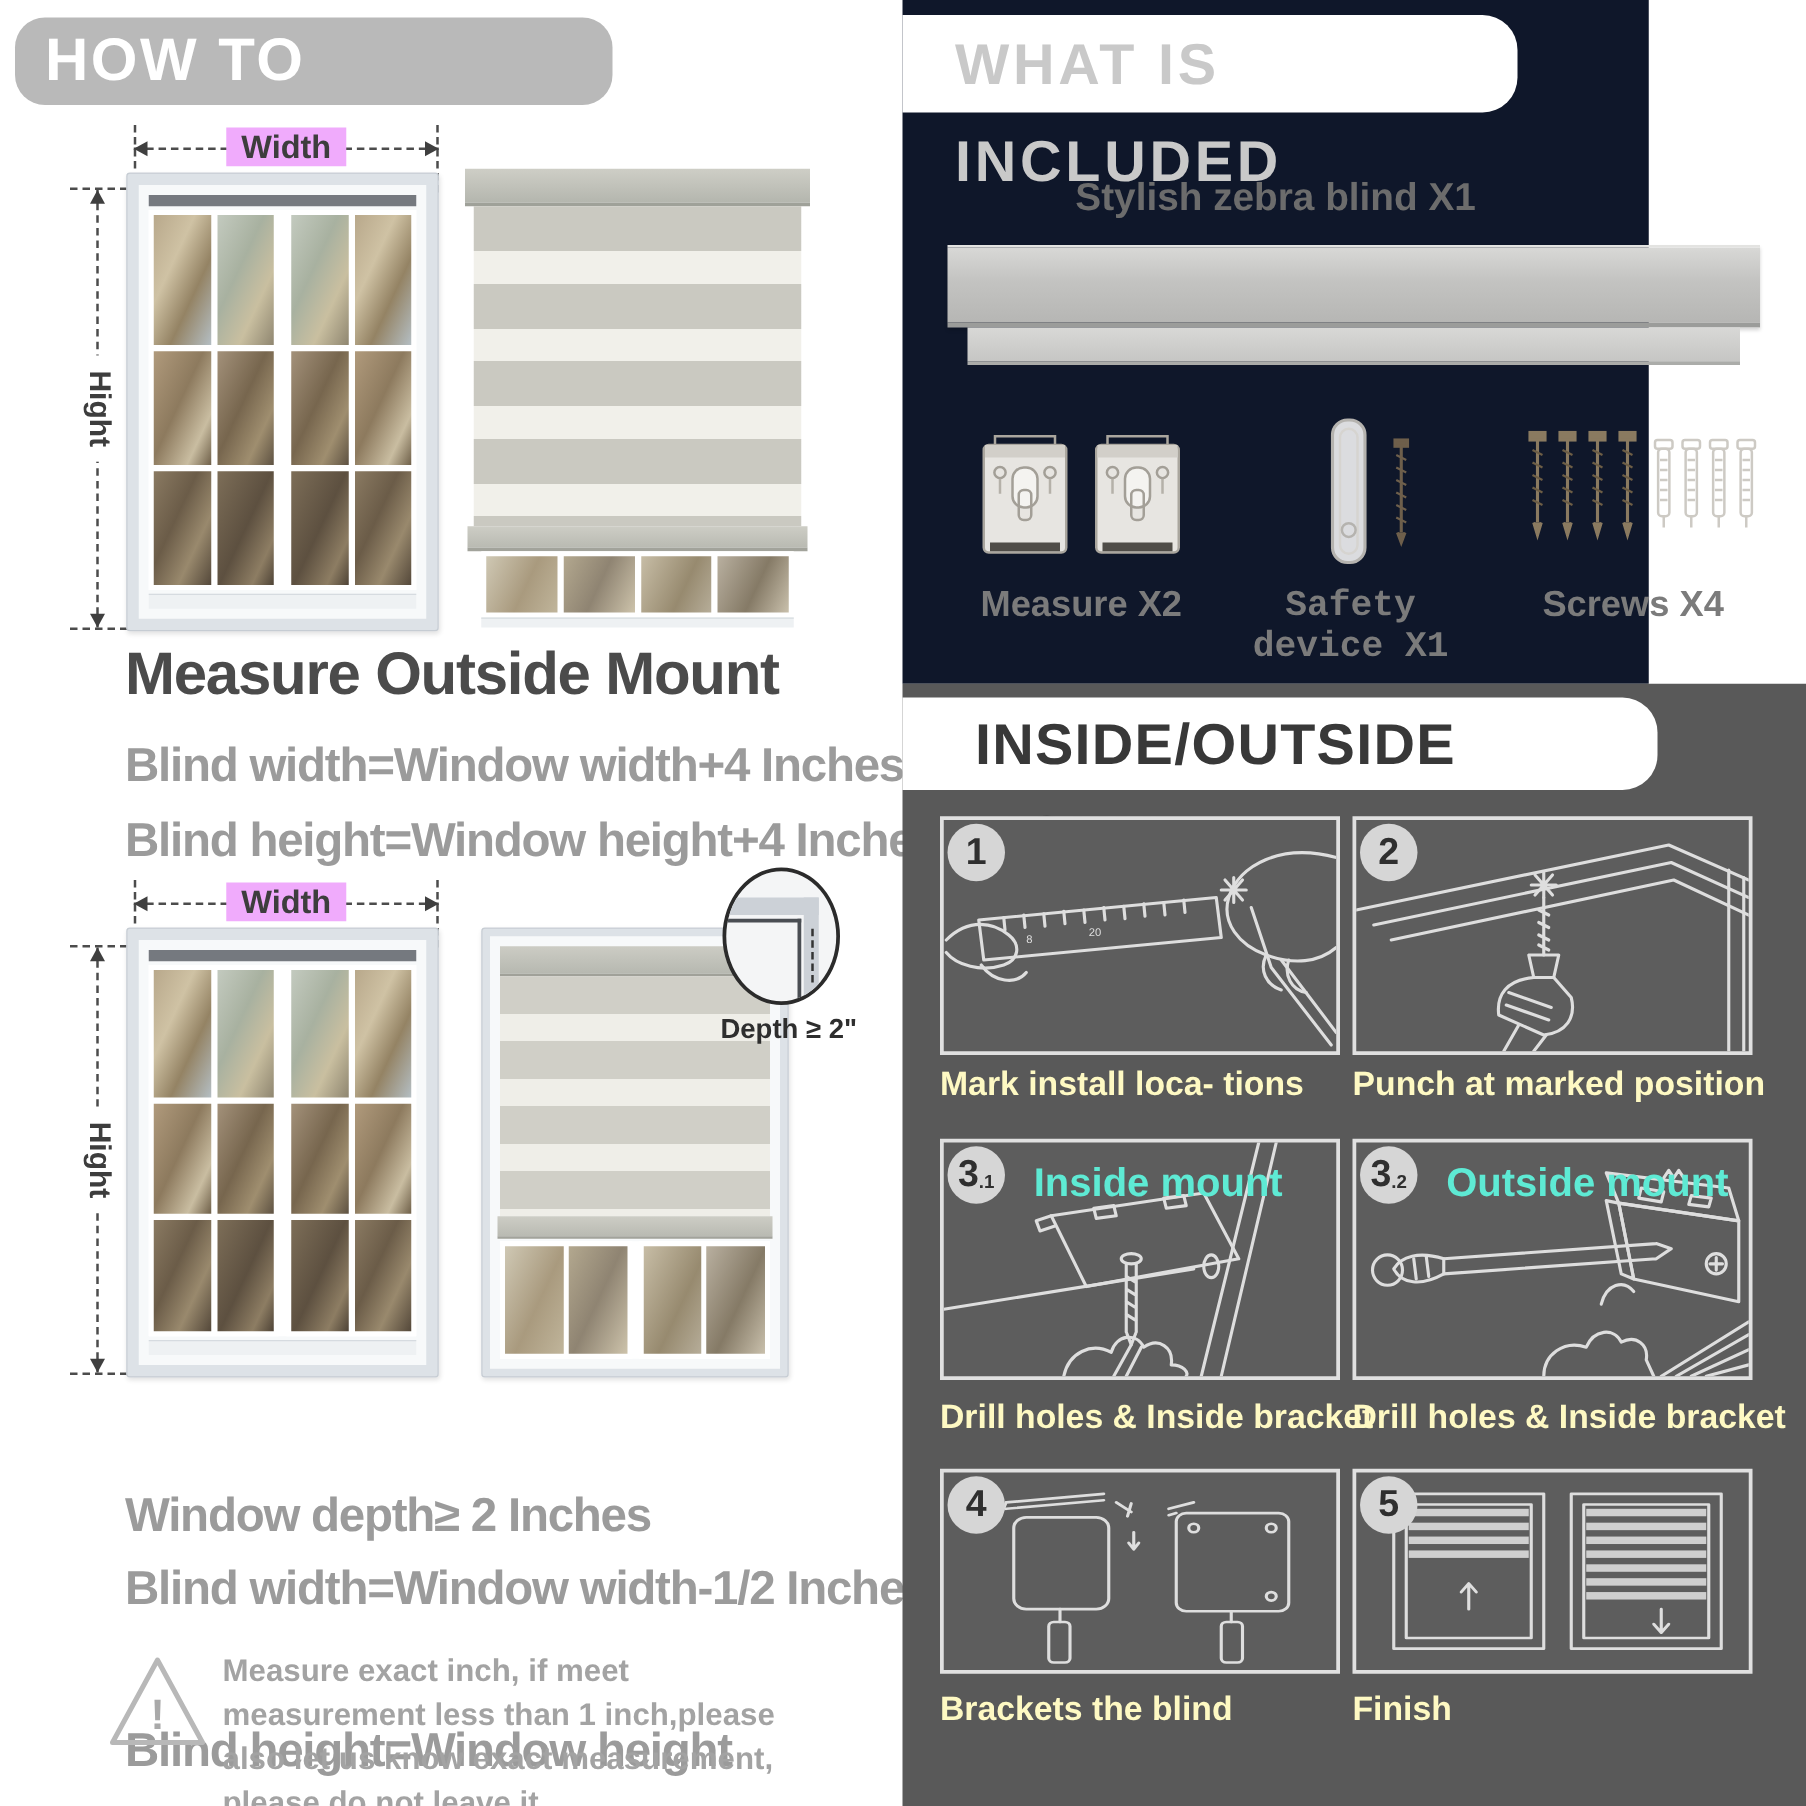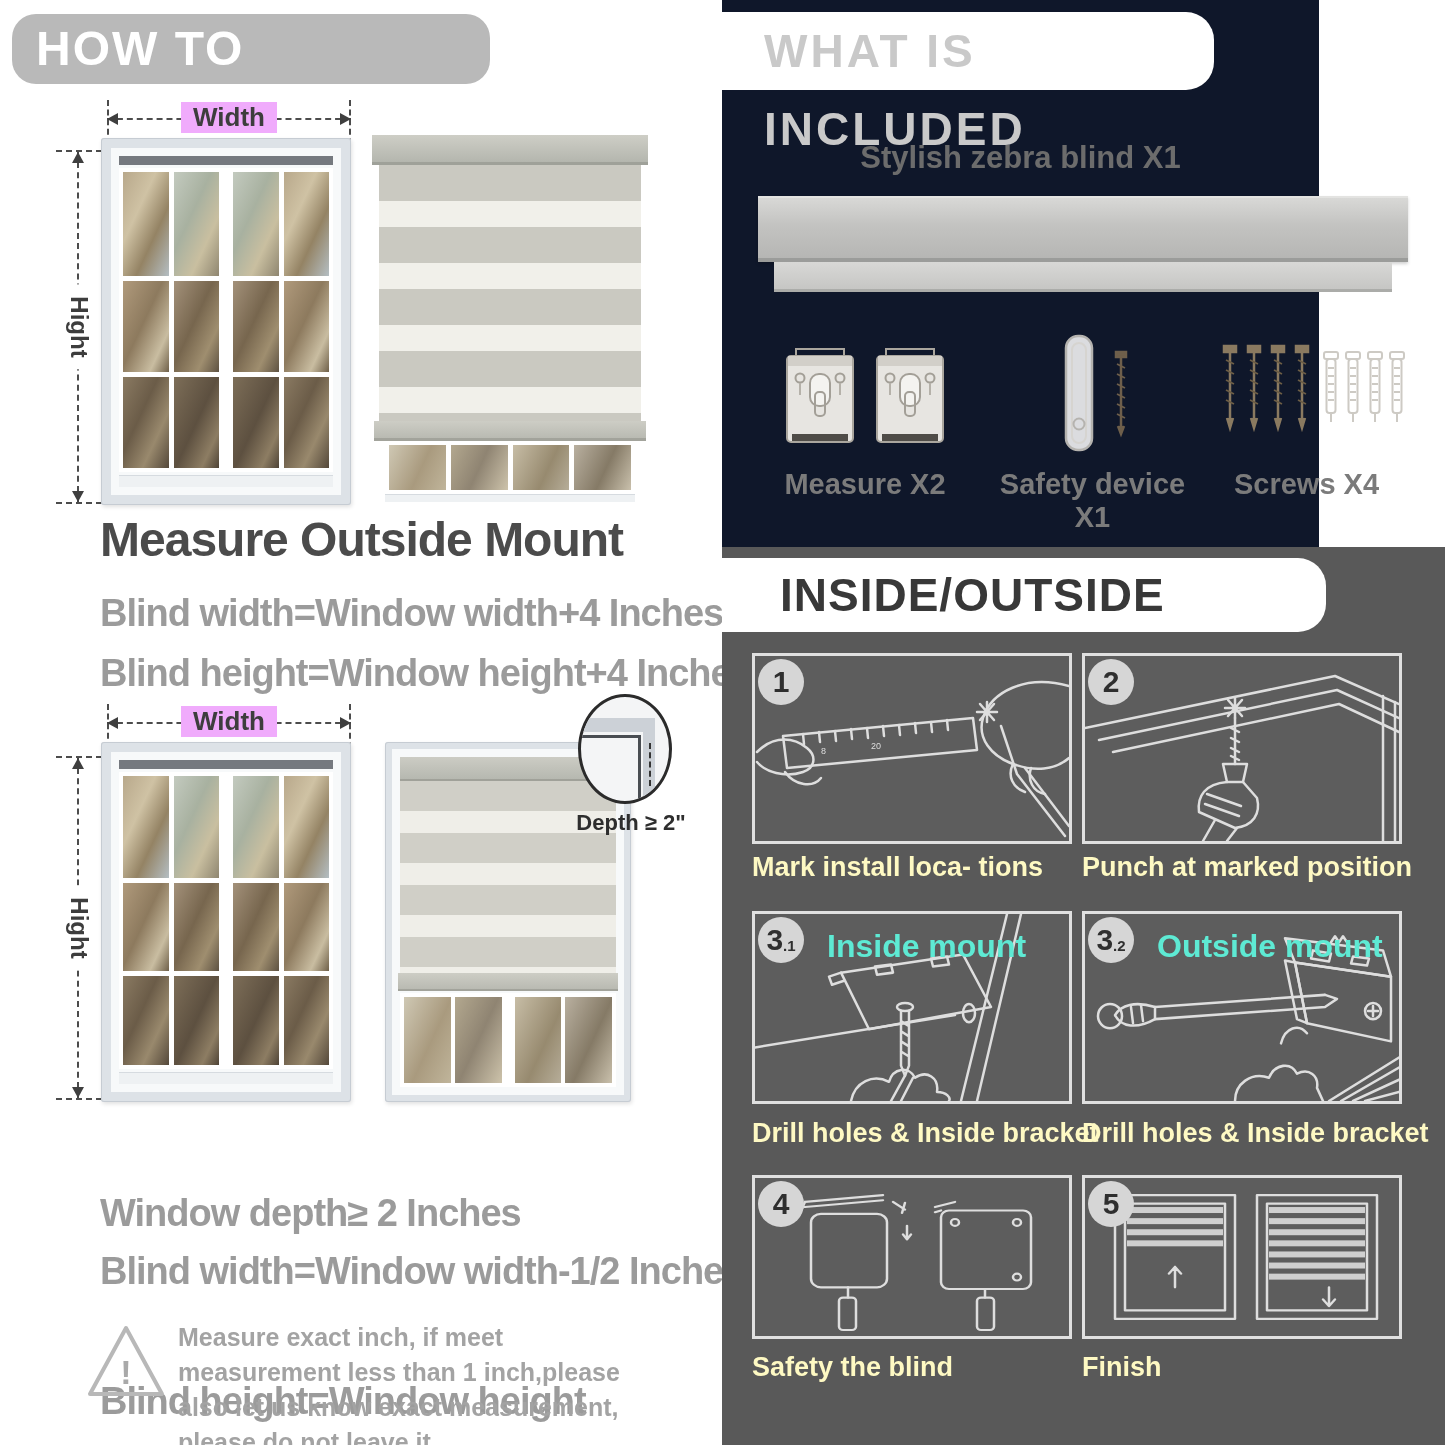--- a/index.html
+++ b/index.html
@@ -371,21 +371,21 @@
               <rect x="0" y="0" width="14" height="7" rx="2"></rect>
               <rect x="2.5" y="7" width="9" height="54" rx="3"></rect>
               <path d="M4,16 h6 M4,24 h6 M4,32 h6 M4,40 h6 M4,48 h6" fill="none"></path>
               <line x1="7" y1="61" x2="7" y2="70"></line>
             </g>
         </g>
       </svg>
     </div>
 
     <div class="comp-label" style="left:58px; width:170px;">Measure X2</div>
-    <div class="comp-label" style="left:268px; width:205px;">Safety device X1</div>
+    <div class="comp-label" style="left:256px; width:205px;font-family:Liberation Mono, monospace;">Safety device X1</div>
     <div class="comp-label" style="left:502px; width:165px;">Screws X4</div>
   </div>
 
   <div class="dark-section">
     <div class="mount-header">INSIDE/OUTSIDE MOUNT</div>
 
     <div class="panel" style="left:30px; top:106px; height:191px;">
       <div class="badge">
         <span>1</span>
       </div>
@@ -492,21 +492,21 @@
           <rect x="186" y="38" width="90" height="92" rx="8"></rect>
           <circle cx="200" cy="52" r="4"></circle>
             <circle cx="262" cy="52" r="4"></circle>
             <circle cx="262" cy="116" r="4"></circle>
           <path d="M180,34 L200,28 M180,40 L186,38"></path>
           <rect x="222" y="140" width="17" height="38" rx="4"></rect>
           <path d="M230,130 L230,140"></path>
         </g>
       </svg>
     </div>
-    <div class="caption" style="left:30px; top:805px;">Safety the blind</div>
+    <div class="caption" style="left:30px; top:805px;">Brackets the blind</div>
 
     <div class="panel" style="left:360px; top:628px; height:164px;">
       <div class="badge">
         <span>5</span>
       </div>
       <svg viewBox="0 0 314 185" preserveAspectRatio="none">
         <g class="lineart">
           <rect x="30" y="20" width="120" height="145"></rect>
           <rect x="40" y="30" width="100" height="125"></rect>
         </g>

